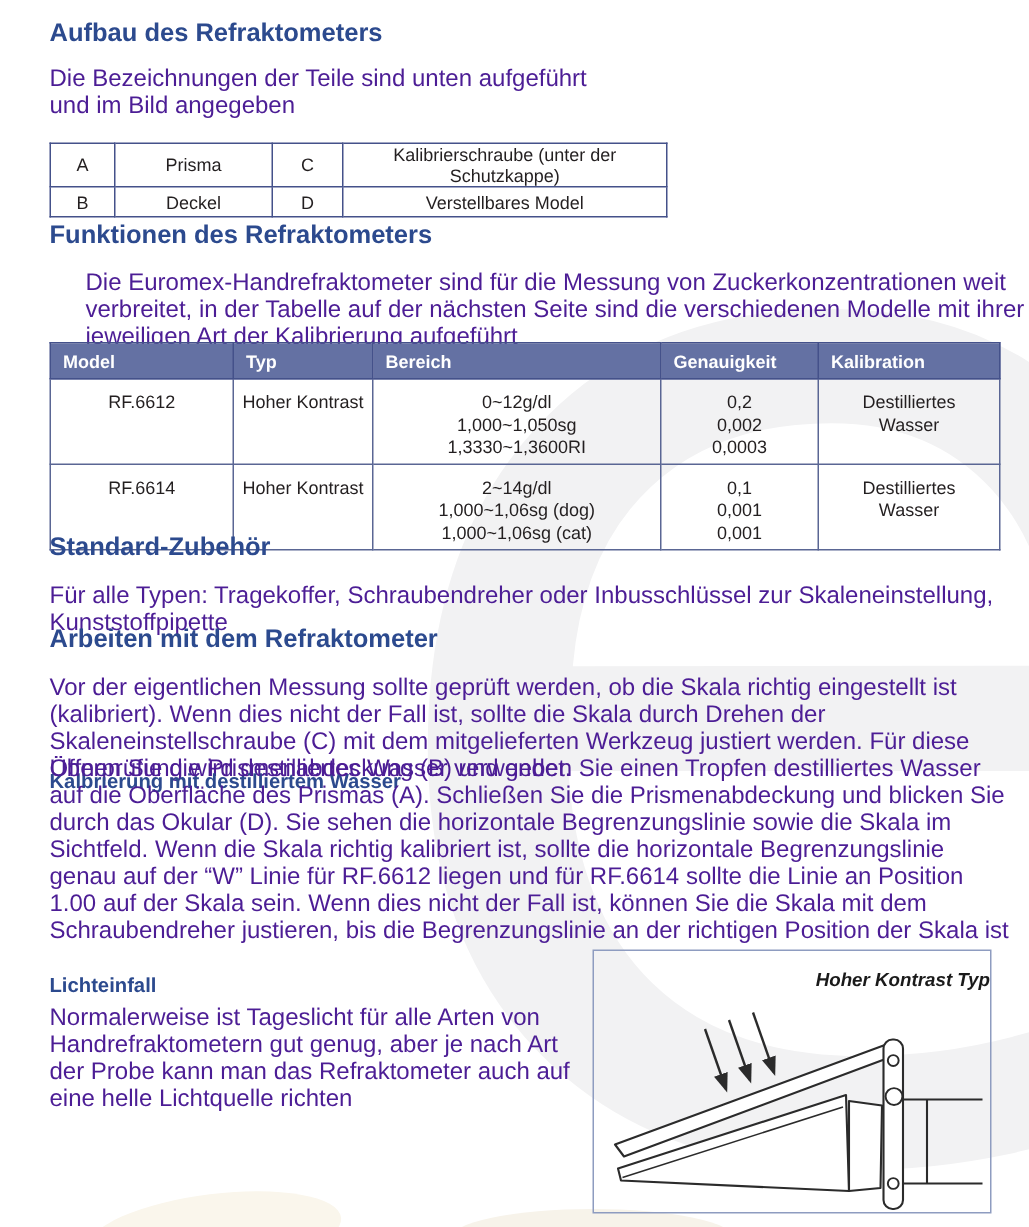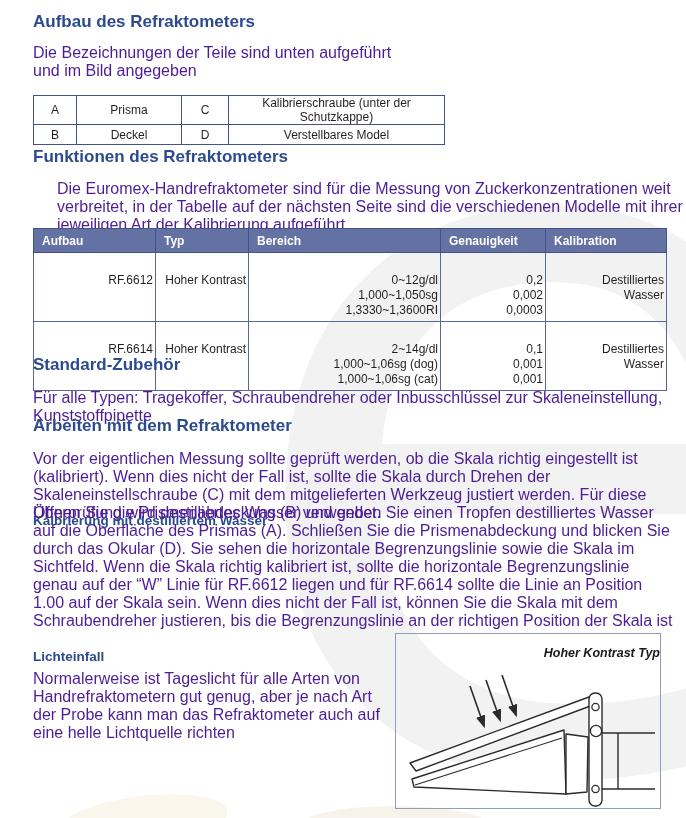--- a/index.html
+++ b/index.html
@@ -56,22 +56,22 @@
   .parts-table .c-name{width:96px;}
   .parts-table .c-key2{width:38px;}
   
   .models-table{width:633px;font-size:12px;table-layout:fixed;}
   .models-table th{
     background:#6471a3;color:#ffffff;font-weight:bold;
     text-align:left;font-size:12px;height:23px;padding:0 0 0 8px;
     border:1px solid #44518a;
   }
   .models-table td{
-    border:1px solid #5a6694;vertical-align:top;text-align:right;
-    padding:20px 2px 3px 2px;line-height:15px;background:transparent;
+    border:1px solid #5a6694;vertical-align:top;text-align:center;
+    padding:8px 2px 3px 2px;line-height:15px;background:transparent;
   }
   .models-table col.c1{width:122px;}
   .models-table col.c2{width:93px;}
   .models-table col.c3{width:192px;}
   .models-table col.c4{width:105px;}
   .models-table col.c5{width:121px;}
   
   .figure-box{
     position:absolute;left:395px;top:633px;width:264px;height:174px;
     border:1px solid #8e9cc0;z-index:1;background:transparent;
@@ -118,21 +118,21 @@
   <table class="blk models-table" id="t-models">
     <colgroup>
         <col class="c1">
         <col class="c2">
         <col class="c3">
         <col class="c4">
         <col class="c5">
       </colgroup>
     <thead>
       <tr>
-        <th>Aufbau</th>
+        <th>Model</th>
         <th>Typ</th>
         <th>Bereich</th>
         <th>Genauigkeit</th>
         <th>Kalibration</th>
       </tr>
     </thead>
     <tbody>
       <tr>
         <td>RF.6612</td>
         <td>Hoher Kontrast</td>

